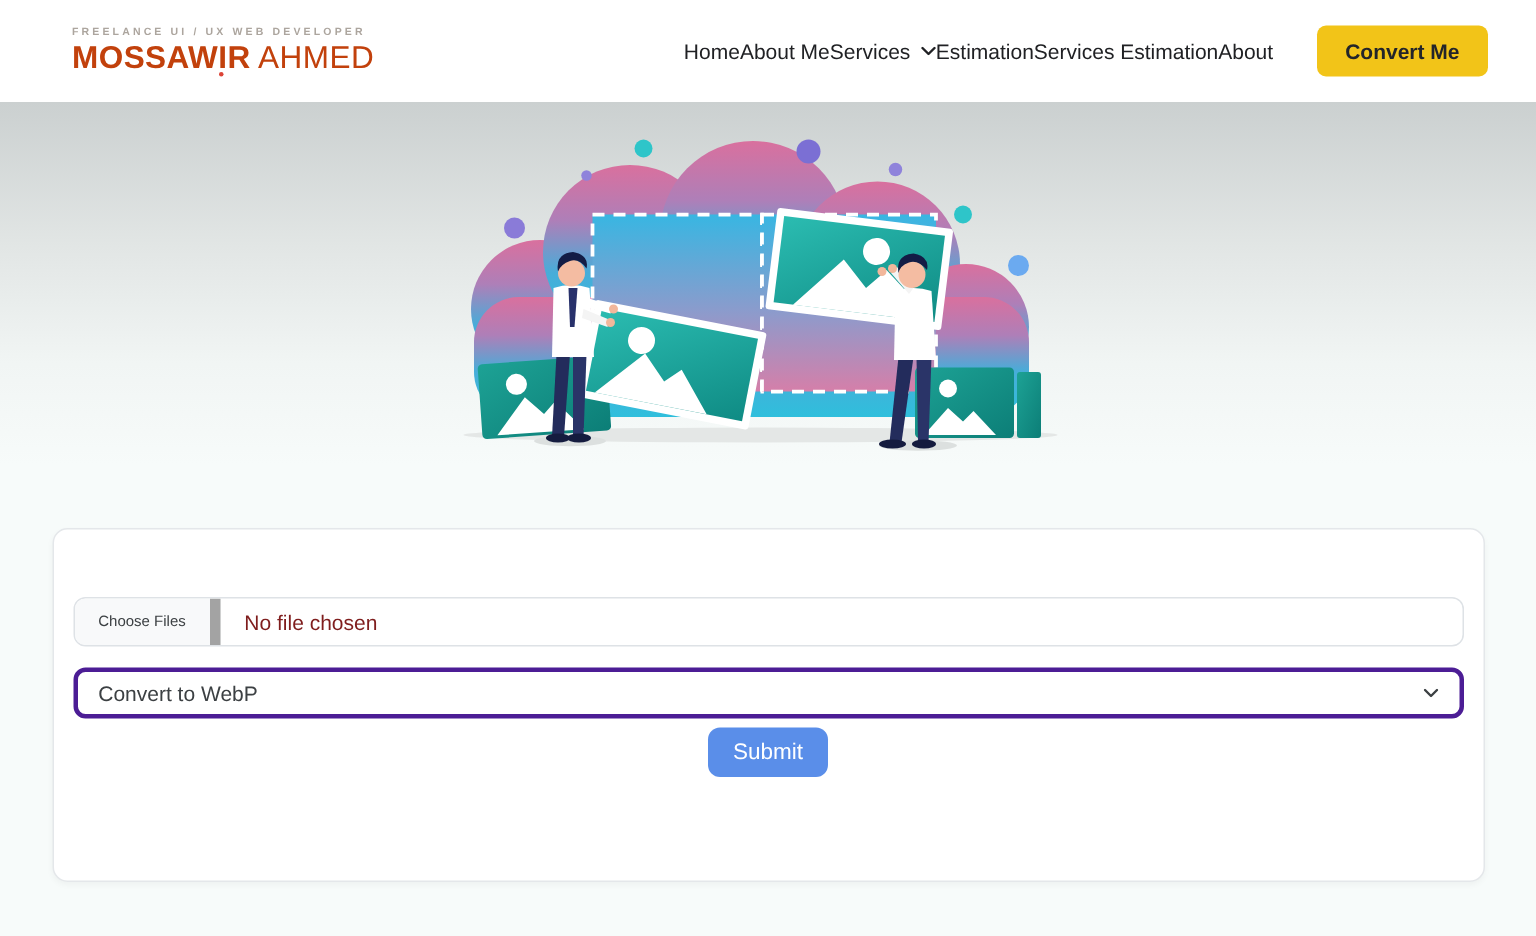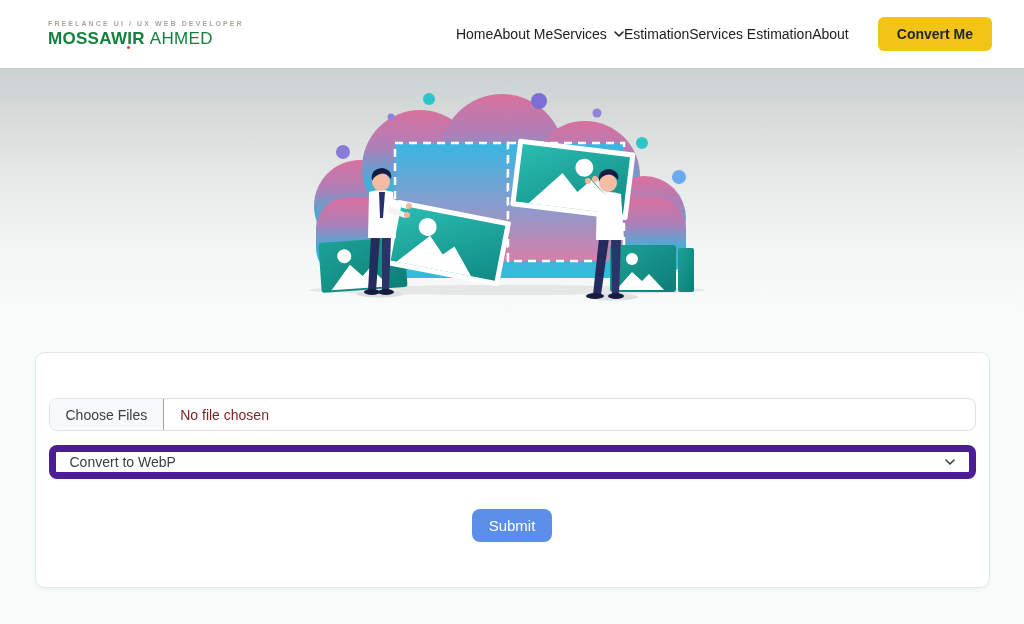--- a/index.html
+++ b/index.html
@@ -13,21 +13,21 @@
   .header {
     height:68px; background:#FFFFFF;
     display:flex; align-items:center; justify-content:space-between;
     padding:0 32px 0 48px;
   }
   .logo { line-height:1.1; cursor:pointer; }
   .logo-tagline {
     font-size:7px; font-weight:bold; letter-spacing:2.1px;
     color:#ACA59E; margin-bottom:2px;
   }
-  .logo-name { font-size:17px; color:#15803d; letter-spacing:0.3px; white-space:nowrap; }
+  .logo-name { font-size:21px; color:#c2410c; letter-spacing:0.3px; white-space:nowrap; }
   .logo-name .bold { font-weight:bold; position:relative; display:inline-block; }
   .logo-name .bold .i-dot {
     position:absolute; width:3px; height:3px; border-radius:50%;
     background:#DC4437; bottom:-1px; right:15%;
   }
   .logo-name .light { font-weight:400; margin-left:5px; }
   .nav { display:flex; align-items:center; }
   .nav-item {
     font-size:14px; color:#202124; cursor:pointer;
     display:flex; align-items:center; gap:7px; white-space:nowrap;
@@ -51,31 +51,31 @@
     width:955px; height:236px; margin:0 auto;
     background:#FFFFFF; border:1px solid #E4E7EA; border-radius:10px;
     box-shadow:0 2px 4px rgba(0,0,0,0.04);
     padding:45px 13px 0 13px;
   }
   .file-row {
     height:33px; border:1px solid #DEE2E6; border-radius:8px;
     display:flex; align-items:center; overflow:hidden; background:#FFF; cursor:pointer;
   }
   .choose-btn {
-    background:#F8F9FA; border:none; border-right:1px solid #a3a3a3; cursor:pointer;
+    background:#F8F9FA; border:none; border-right:7px solid #a3a3a3; cursor:pointer;
     height:100%; padding:0 16px; font-family:inherit;
-    font-size:14px; color:#3C4043; display:flex; align-items:center;
+    font-size:10px; color:#3C4043; display:flex; align-items:center;
   }
   .file-status { padding-left:16px; font-size:14px; color:#7f1d1d; }
   .select-row {
-    margin-top:14px; height:34px; border:7px solid #4c1d95; border-radius:8px;
+    margin-top:14px; height:34px; border:3px solid #4c1d95; border-radius:8px;
     display:flex; align-items:center; justify-content:space-between;
     padding:0 14px; font-size:14px; color:#3C4043; background:#FFF; cursor:pointer;
   }
-  .submit-wrap { margin-top:30px; display:flex; justify-content:center; }
+  .submit-wrap { margin-top:6px; display:flex; justify-content:center; }
   .submit-btn {
     background:#5A8EE9; border:none; cursor:pointer; font-family:inherit;
     color:#FFFFFF; font-size:15px; padding:8px 17px; border-radius:8px;
   }
 </style>
 </head>
 <body>
 
 <div class="header">
   <div class="logo">

